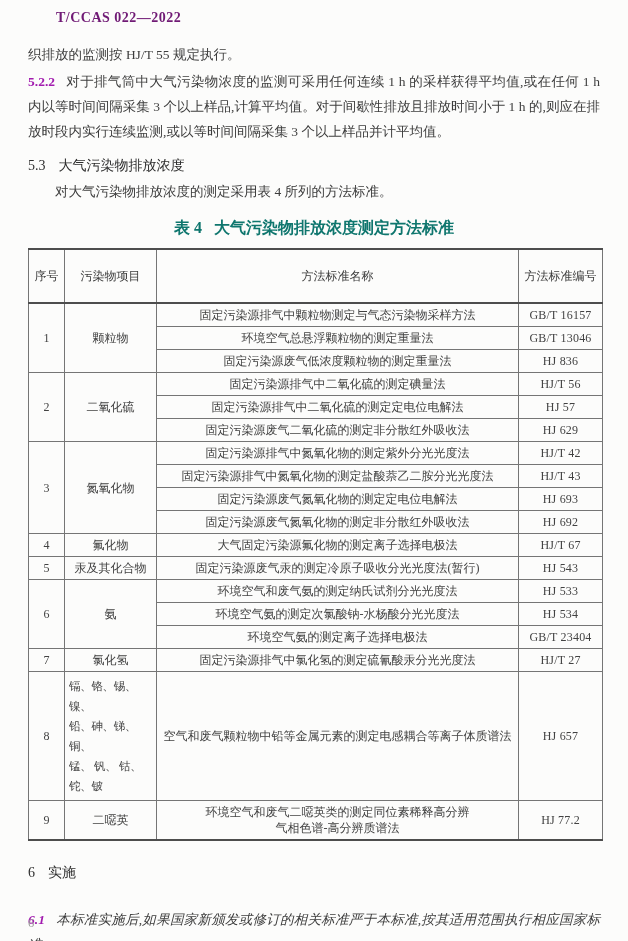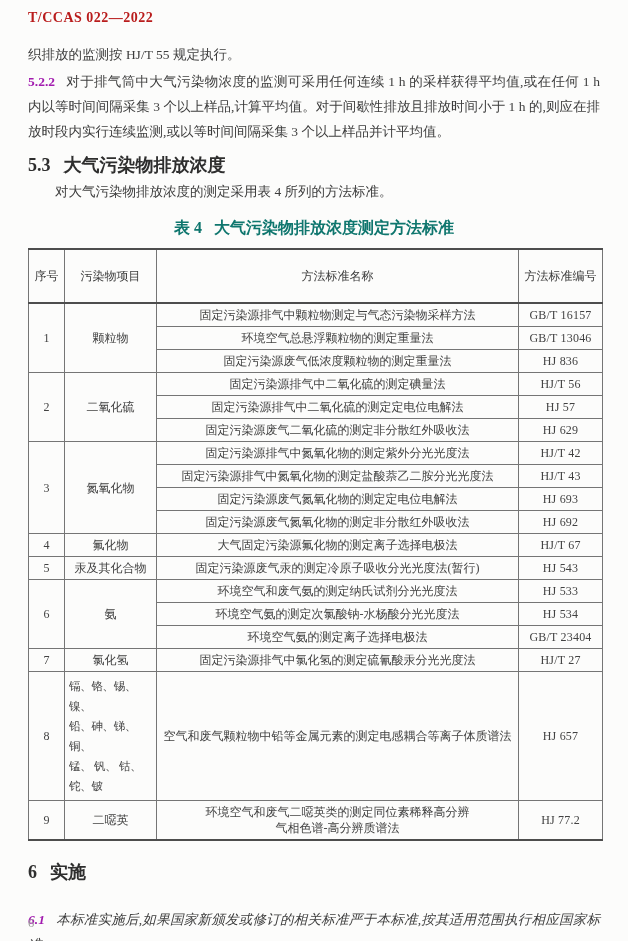--- a/index.html
+++ b/index.html
@@ -4,30 +4,30 @@
 <style>
   html,body{margin:0;padding:0;background:#e8e8e6;}
   .page{
     width:628px;height:941px;position:relative;margin:0 auto;
     background:#fcfcfb;overflow:hidden;
     font-family:"Liberation Serif","DejaVu Serif",serif;
     color:#3b3b3b;box-sizing:border-box;
   }
   .content{padding:10px 28px 0 28px;}
   .doc-header{
-    font-weight:bold;font-size:14px;color:#b91c1c;letter-spacing:0.5px;height:18px;
+    font-weight:bold;font-size:14px;color:#701a75;letter-spacing:0.5px;height:18px;margin-left:28px;
   }
   .body-para{
     font-size:13.5px;line-height:25px;text-align:justify;margin:0;color:#3d3d3d;
   }
   .p-continuation{margin-top:14px;}
   .p-clause{margin-top:2px;}
   .clause-num{font-weight:bold;color:#a21caf;margin-right:11px;}
   .section-heading{
-    font-size:18px;font-weight:bold;color:#2e2e2e;margin:9px 0 0 0;line-height:25px;
+    font-size:14px;font-weight:normal;color:#2e2e2e;margin:9px 0 0 0;line-height:25px;
   }
   .section-heading .sec-num{margin-right:13px;}
   .indent{ text-indent:2em; margin-top:1px;}
   .table-title{
     text-align:center;font-weight:bold;font-size:16px;color:#0f766e;
     margin-top:13px;height:22px;line-height:22px;
   }
   .table-title .tbl-no{margin-right:12px;}
   table.methods{
     width:574px;border-collapse:collapse;margin-top:9px;

